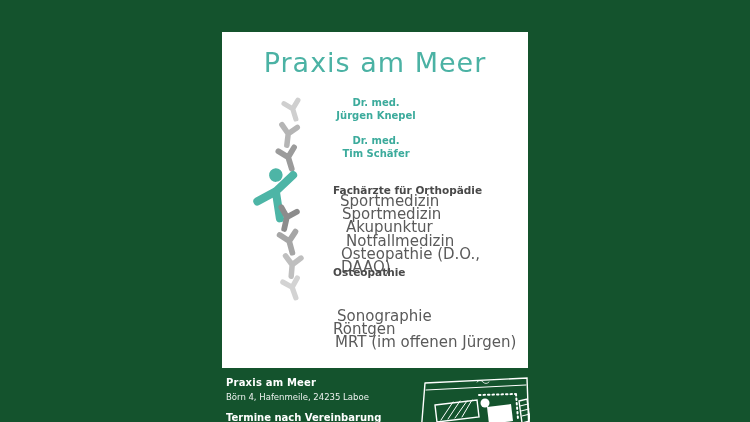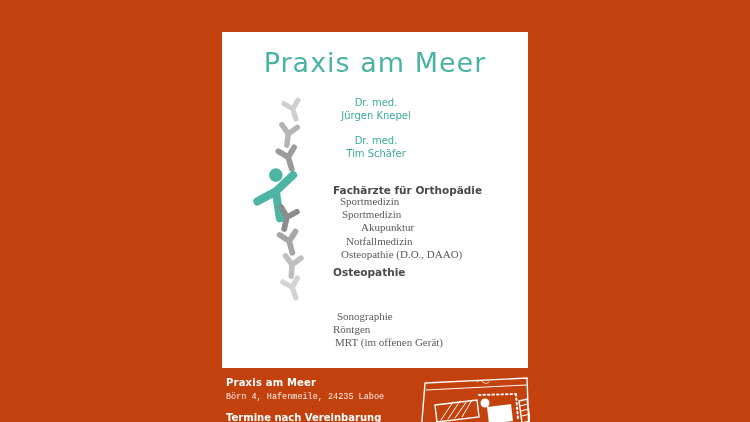--- a/index.html
+++ b/index.html
@@ -1,62 +1,62 @@
 <!DOCTYPE html>
 <html><head>
 <meta charset="utf-8">
 <style>
   html,body{margin:0;padding:0;}
   body{background:#54b8a8;font-family:"DejaVu Sans","Liberation Sans",sans-serif;}
-  .viewport{position:relative;width:750px;height:422px;overflow:hidden;background:#c2410c;}
+  .viewport{position:relative;width:750px;height:422px;overflow:hidden;background:#14532d;}
 
   
   .card{position:absolute;left:222px;top:32px;width:306px;height:336px;background:#ffffff;}
   .card-title{position:absolute;top:15px;left:0;width:100%;text-align:center;
               font-size:27px;letter-spacing:1px;color:#4bb2a4;font-weight:normal;}
 
   
   .fig{position:absolute;}
   .fig svg{display:block;width:100%;height:100%;}
   .fig1{left:59px;top:66px;width:24px;height:24px;transform:rotate(-14deg);}
   .fig2{left:53px;top:90px;width:26px;height:26px;transform:rotate(10deg);}
   .fig3{left:53px;top:113px;width:27px;height:27px;transform:rotate(-14deg);}
   .figP{left:28px;top:135px;width:52px;height:56px;transform:rotate(-3deg);}
   .fig5{left:51px;top:173px;width:27px;height:27px;transform:rotate(16deg);}
   .fig6{left:54px;top:197px;width:27px;height:27px;transform:rotate(-12deg);}
   .fig7{left:57px;top:221px;width:26px;height:26px;transform:rotate(8deg);}
   .fig8{left:58px;top:244px;width:25px;height:25px;transform:rotate(-16deg);}
 
   
   .doctor{position:absolute;left:104px;width:100px;text-align:center;
-          font-size:10px;font-weight:normal;color:#3cab9c;line-height:13px;}
+          font-size:10px;font-weight:bold;color:#3cab9c;line-height:13px;}
   .doctor.d1{top:64px;}
   .doctor.d2{top:102px;}
 
   
   .sec-heading{position:absolute;font-size:10.5px;font-weight:bold;color:#494949;}
   .sec-heading.h1{left:111px;top:152px;}
   .sec-heading.h2{left:111px;top:234px;}
-  ul.sec-list{position:absolute;list-style:none;margin:0;padding:0;font-size:11px;color:#5a5a5a;font-family:Liberation Serif, serif;}
+  ul.sec-list{position:absolute;list-style:none;margin:0;padding:0;font-size:15px;color:#5a5a5a;}
   .list1{left:111px;top:163px;}
   .list1 li{line-height:13.2px;}
   .list1 li:nth-child(1){margin-left:7px;}
   .list1 li:nth-child(2){margin-left:9px;}
-  .list1 li:nth-child(3){margin-left:28px;}
+  .list1 li:nth-child(3){margin-left:13px;}
   .list1 li:nth-child(4){margin-left:13px;}
   .list1 li:nth-child(5){margin-left:8px;}
   .list2{left:111px;top:258px;}
   .list2 li{line-height:12.8px;}
   .list2 li:nth-child(1){margin-left:4px;margin-top:20px;}
   .list2 li:nth-child(3){margin-left:2px;}
 
   
   .footer-info{position:absolute;left:226px;top:377px;color:#ffffff;}
   .f-name{font-size:10px;font-weight:bold;letter-spacing:.2px;}
-  .f-addr{font-size:8.5px;margin-top:4px;opacity:.92;font-family:Liberation Mono, monospace;}
+  .f-addr{font-size:8.5px;margin-top:4px;opacity:.92;}
   .f-note{font-size:10px;font-weight:bold;margin-top:10px;}
 
   .map{position:absolute;left:415px;top:373px;width:115px;height:49px;}
   .map svg{display:block;}
 </style>
 </head>
 <body>
 
 <div class="viewport">
 
@@ -121,21 +121,21 @@
       <li>Sportmedizin</li>
       <li>Akupunktur</li>
       <li>Notfallmedizin</li>
       <li>Osteopathie (D.O., DAAO)</li>
     </ul>
 
     <div class="sec-heading h2">Osteopathie</div>
     <ul class="sec-list list2">
       <li>Sonographie</li>
       <li>Röntgen</li>
-      <li>MRT (im offenen Gerät)</li>
+      <li>MRT (im offenen Jürgen)</li>
     </ul>
 
   </div>
 
   <div class="footer-info">
     <div class="f-name">Praxis am Meer</div>
     <div class="f-addr">Börn 4, Hafenmeile, 24235 Laboe</div>
     <div class="f-note">Termine nach Vereinbarung</div>
   </div>
 

